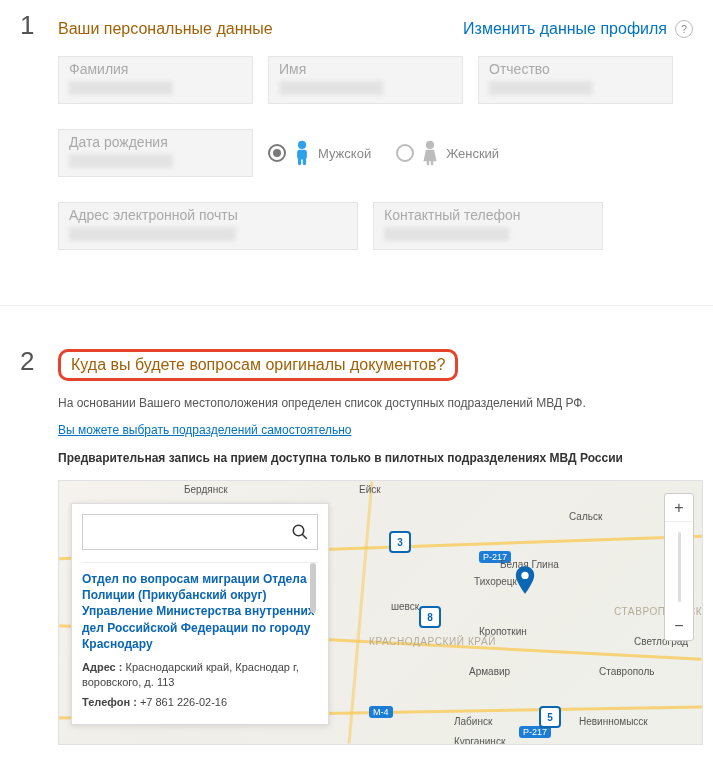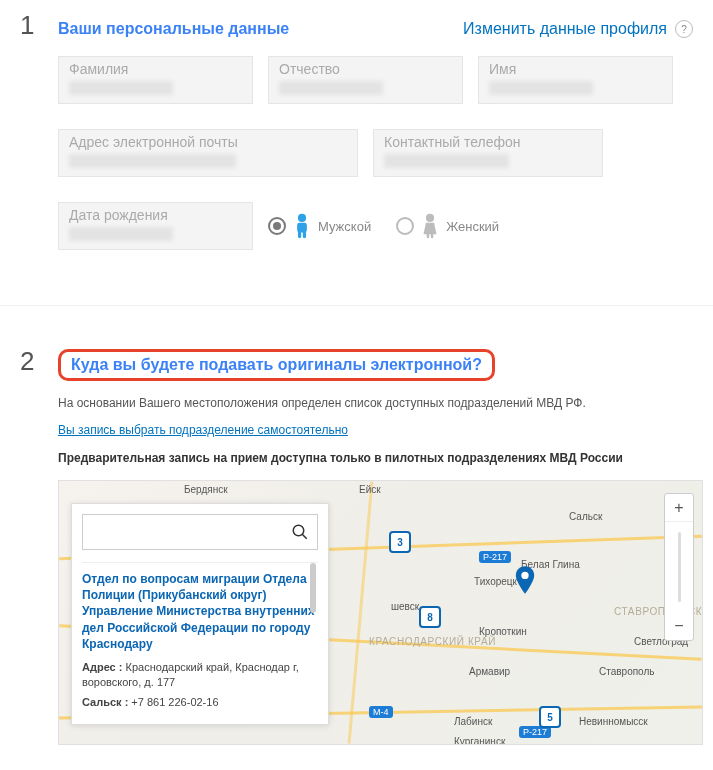--- a/index.html
+++ b/index.html
@@ -18,23 +18,22 @@
   }
   .step-number {
     font-size: 26px;
     font-weight: 300;
     color: #545454;
     margin-right: 18px;
     width: 20px;
   }
   .section-title {
     font-size: 16px;
-    color: #3b82f6;
+    color: #a16207;
     flex: 1;
-    font-weight: bold;
   }
   .header-link-wrap { display: flex; align-items: center; gap: 8px; }
   .header-link { color: #0173c1; font-size: 16px; cursor: pointer; }
   .help-badge {
     width: 18px; height: 18px; border-radius: 50%;
     border: 1px solid #bbb; display: flex; align-items: center; justify-content: center;
     font-size: 10px; color: #888;
   }
   .highlight-box {
     border: 3px solid #e7432b;
@@ -163,36 +162,25 @@
     </div>
   </div>
 
   <div class="fields-area">
     <div class="row">
       <div class="field w1">
         <div class="field-label">Фамилия</div>
         <div class="field-value"></div>
       </div>
       <div class="field w1">
+        <div class="field-label">Имя</div>
+        <div class="field-value"></div>
+      </div>
+      <div class="field w1">
         <div class="field-label">Отчество</div>
-        <div class="field-value"></div>
-      </div>
-      <div class="field w1">
-        <div class="field-label">Имя</div>
-        <div class="field-value"></div>
-      </div>
-    </div>
-
-    <div class="row">
-      <div class="field w2">
-        <div class="field-label">Адрес электронной почты</div>
-        <div class="field-value"></div>
-      </div>
-      <div class="field w3">
-        <div class="field-label">Контактный телефон</div>
         <div class="field-value"></div>
       </div>
     </div>
 
     <div class="row" style="align-items:center;">
       <div class="field w1">
         <div class="field-label">Дата рождения</div>
         <div class="field-value"></div>
       </div>
       <div class="gender-group">
@@ -213,57 +201,68 @@
           <svg class="person-icon female" viewBox="0 0 24 32">
               <circle cx="12" cy="6" r="5" fill="currentColor"></circle>
               <path d="M7 12 L17 12 L20 26 L4 26 Z" fill="currentColor"></path>
               <rect x="8" y="25" width="3" height="6" rx="1.5" fill="currentColor"></rect>
               <rect x="13" y="25" width="3" height="6" rx="1.5" fill="currentColor"></rect>
             </svg>
           <span class="gender-label">Женский</span>
         </div>
       </div>
     </div>
+
+    <div class="row">
+      <div class="field w2">
+        <div class="field-label">Адрес электронной почты</div>
+        <div class="field-value"></div>
+      </div>
+      <div class="field w3">
+        <div class="field-label">Контактный телефон</div>
+        <div class="field-value"></div>
+      </div>
+    </div>
   </div>
 </div>
 
 <div class="divider"></div>
 
 <div class="section">
   <div class="section-header">
     <div class="step-number">2</div>
     <div class="highlight-box">
-      <span class="section-title">Куда вы будете подавать оригиналы электронной?</span>
+      <span class="section-title">Куда вы будете вопросам оригиналы документов?</span>
     </div>
   </div>
 
   <div class="content-indent">
     <div class="info-text">На основании Вашего местоположения определен список доступных подразделений МВД РФ.</div>
-    <a class="info-link">Вы запись выбрать подразделение самостоятельно</a>
+    <a class="info-link">Вы можете выбрать подразделений самостоятельно</a>
     <div class="info-bold">Предварительная запись на прием доступна только в пилотных подразделениях МВД России</div>
 
     
     <div class="map-wrap">
       <div class="map-bg">
         <div class="road r1"></div>
         <div class="road r2"></div>
         <div class="road r3"></div>
         <div class="road r4"></div>
         <span class="road-badge" style="left:310px; top:225px;">М-4</span>
         <span class="road-badge" style="left:420px; top:70px;">Р-217</span>
         <span class="road-badge" style="left:460px; top:245px;">Р-217</span>
 
         <span class="region-label" style="left:310px; top:155px;">КРАСНОДАРСКИЙ КРАЙ</span>
         <span class="region-label" style="left:555px; top:125px;">СТАВРОПОЛЬСКИЙ</span>
 
         <span class="city-label" style="left:125px; top:3px;">Бердянск</span>
         <span class="city-label" style="left:300px; top:3px;text-align:right;">Ейск</span>
         <span class="city-label" style="left:510px; top:30px;">Сальск</span>
         <span class="city-label" style="left:415px; top:95px;">Тихорецк</span>
-        <span class="city-label" style="left:462px; top:78px;">Белая Глина</span>
+        <span class="city-label" style="left:441px; top:78px;">Белая Глина</span>
         <span class="city-label" style="left:420px; top:145px;">Кропоткин</span>
         <span class="city-label" style="left:300px; top:120px;padding-left:32px;">шевск</span>
         <span class="city-label" style="left:410px; top:185px;">Армавир</span>
         <span class="city-label" style="left:540px; top:185px;">Ставрополь</span>
         <span class="city-label" style="left:575px; top:155px;">Светлоград</span>
         <span class="city-label" style="left:395px; top:235px;">Лабинск</span>
         <span class="city-label" style="left:520px; top:235px;">Невинномысск</span>
         <span class="city-label" style="left:395px; top:255px;">Курганинск</span>
 
         <div class="marker-ring hex" style="left:330px; top:50px;">3</div>
@@ -290,24 +289,24 @@
           <input class="search-input" placeholder="" style="">
           <svg class="search-icon" width="18" height="18" viewBox="0 0 24 24">
               <circle cx="10" cy="10" r="7" fill="none" stroke="#333" stroke-width="2"></circle>
               <line x1="15" y1="15" x2="21" y2="21" stroke="#333" stroke-width="2"></line>
             </svg>
         </div>
         <div class="result-scroll">
           <div class="result-title">Отдел по вопросам миграции Отдела Полиции (Прикубанский округ) Управление Министерства внутренних дел Российской Федерации по городу Краснодару</div>
           <div class="result-line">
             <span class="result-label">Адрес :</span>
-            <span>Краснодарский край, Краснодар г, воровского, д. 177</span>
+            <span>Краснодарский край, Краснодар г, воровского, д. 113</span>
           </div>
           <div class="result-line">
-            <span class="result-label">Сальск :</span>
+            <span class="result-label">Телефон :</span>
             <span>+7 861 226-02-16</span>
           </div>
           <div class="scrollbar">
               <div class="scrollbar-thumb"></div>
             </div>
         </div>
       </div>
     </div>
   </div>
 </div>

